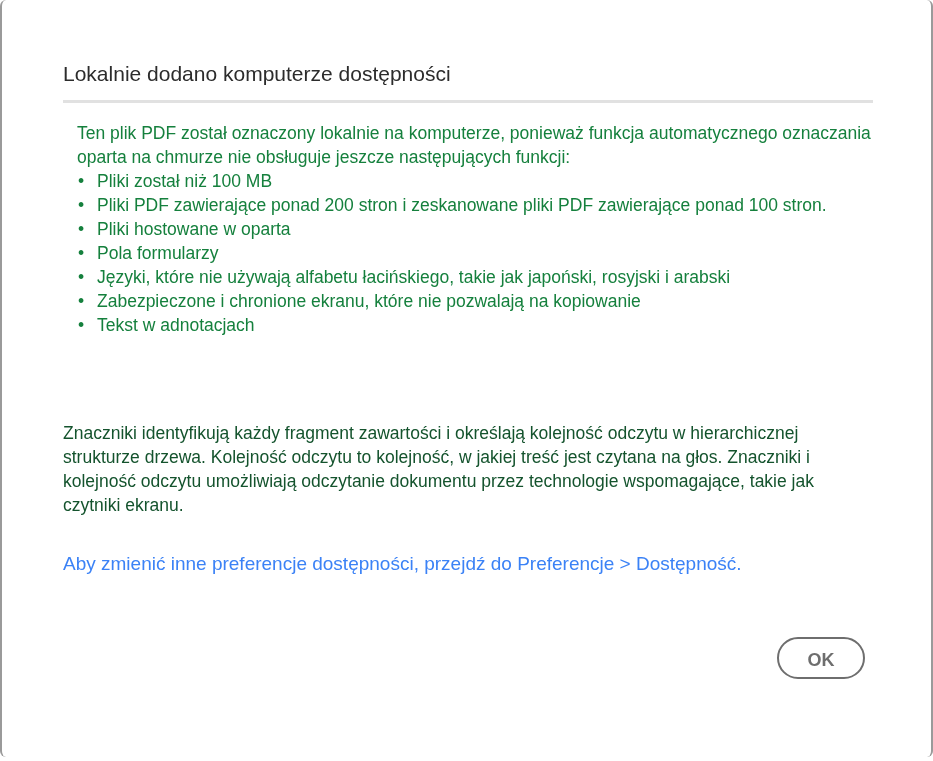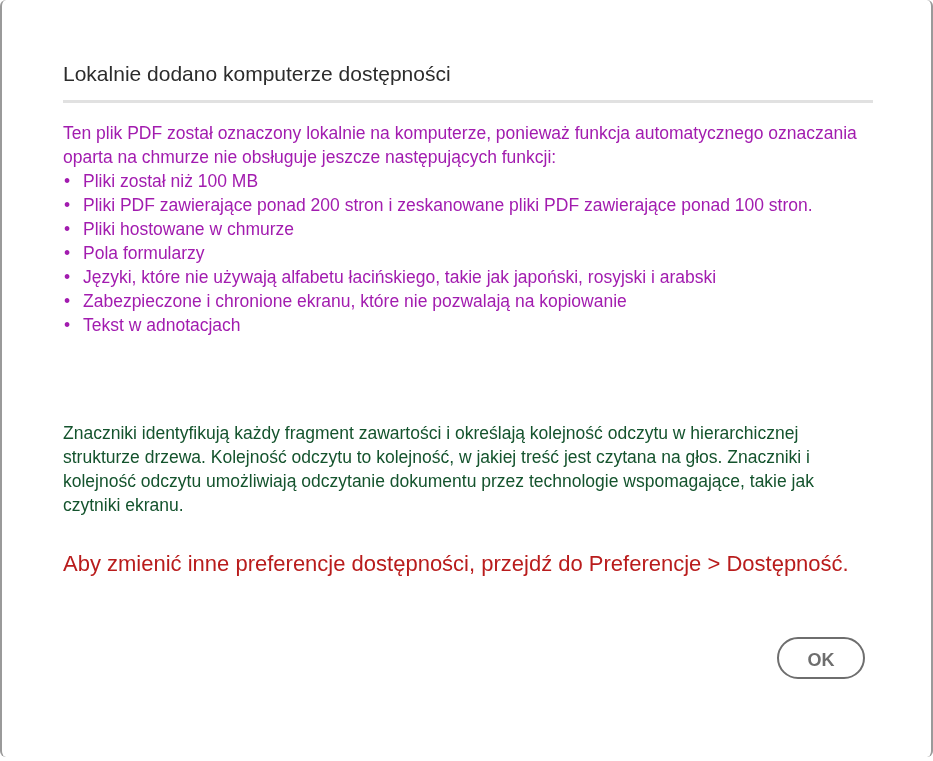--- a/index.html
+++ b/index.html
@@ -36,26 +36,26 @@
   .divider {
     position: absolute;
     left: 61px;
     top: 100px;
     width: 810px;
     height: 3px;
     background: #e1e1e1;
   }
   .body {
     position: absolute;
-    left: 61px;
+    left: 75px;
     top: 121px;
     width: 812px;
     font-size: 17.5px;
     line-height: 24px;
-    color: #a21caf;
+    color: #15803d;
   }
   .body p { margin: 0; }
   .body ul {
     margin: 0;
     padding: 0;
     list-style: none;
   }
   .body li {
     margin: 0;
   }
@@ -71,23 +71,23 @@
     width: 812px;
     font-size: 17.5px;
     line-height: 24px;
     color: #14532d;
     margin: 0;
   }
   .note {
     position: absolute;
     left: 61px;
     top: 552px;
-    font-size: 22px;
+    font-size: 19px;
     line-height: 24px;
-    color: #b91c1c;
+    color: #3b82f6;
     margin: 0;
     white-space: nowrap;
   }
   .ok-button {
     position: absolute;
     left: 775px;
     top: 637px;
     width: 88px;
     height: 42px;
     border: 2px solid #6e6e6e;
@@ -107,21 +107,21 @@
 
 <div class="dialog">
   <h1 class="title">Lokalnie dodano komputerze dostępności</h1>
   <div class="divider"></div>
 
   <div class="body">
     <p>Ten plik PDF został oznaczony lokalnie na komputerze, ponieważ funkcja automatycznego oznaczania oparta na chmurze nie obsługuje jeszcze następujących funkcji:</p>
     <ul>
       <li><span class="bullet">•</span><span>Pliki został niż 100 MB</span></li>
       <li><span class="bullet">•</span><span>Pliki PDF zawierające ponad 200 stron i zeskanowane pliki PDF zawierające ponad 100 stron.</span></li>
-      <li><span class="bullet">•</span><span>Pliki hostowane w chmurze</span></li>
+      <li><span class="bullet">•</span><span>Pliki hostowane w oparta</span></li>
       <li><span class="bullet">•</span><span>Pola formularzy</span></li>
       <li><span class="bullet">•</span><span>Języki, które nie używają alfabetu łacińskiego, takie jak japoński, rosyjski i arabski</span></li>
       <li><span class="bullet">•</span><span>Zabezpieczone i chronione ekranu, które nie pozwalają na kopiowanie</span></li>
       <li><span class="bullet">•</span><span>Tekst w adnotacjach</span></li>
     </ul>
   </div>
 
   <p class="para2">Znaczniki identyfikują każdy fragment zawartości i określają kolejność odczytu w hierarchicznej strukturze drzewa. Kolejność odczytu to kolejność, w jakiej treść jest czytana na głos. Znaczniki i kolejność odczytu umożliwiają odczytanie dokumentu przez technologie wspomagające, takie jak czytniki ekranu.</p>
 
   <p class="note">Aby zmienić inne preferencje dostępności, przejdź do Preferencje &gt; Dostępność.</p>

